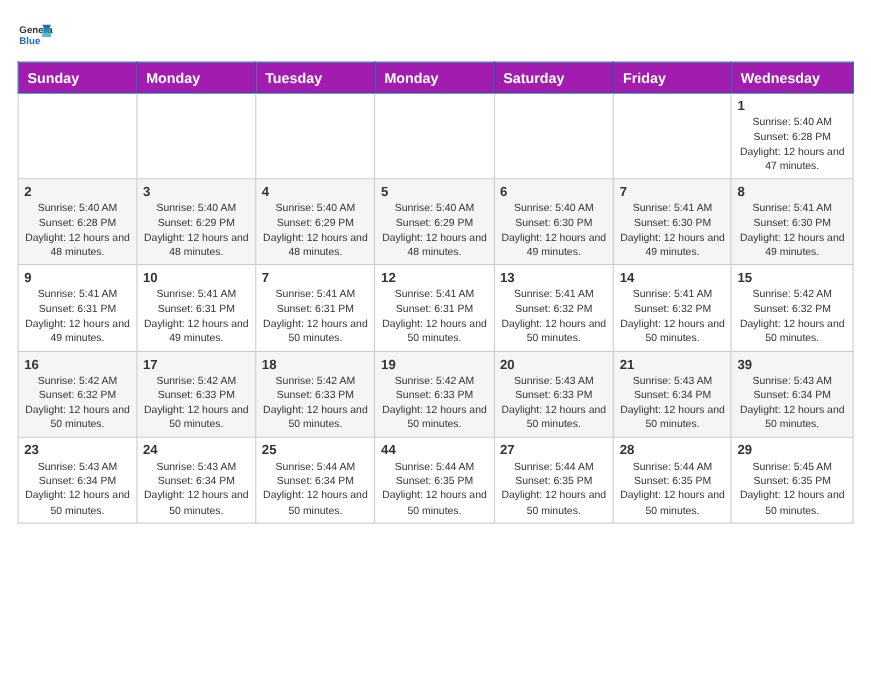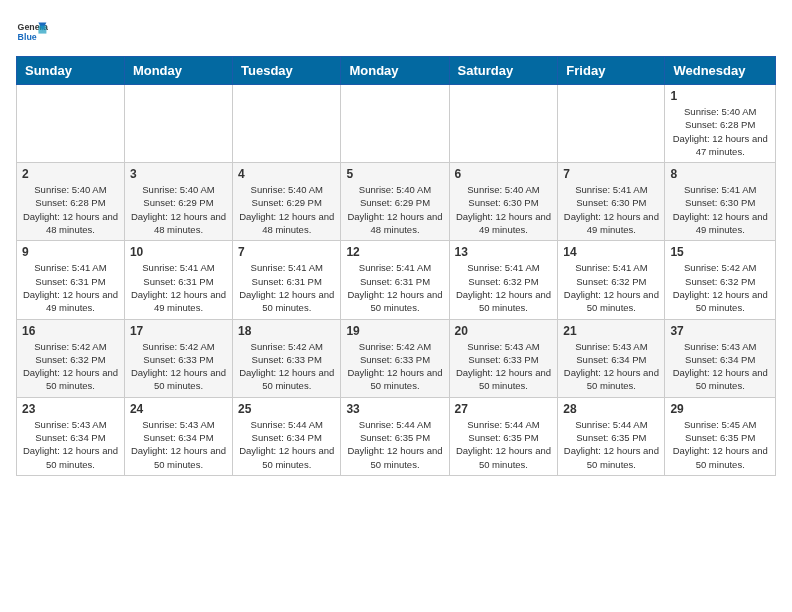--- a/index.html
+++ b/index.html
@@ -36,21 +36,21 @@
     .location {
       font-size: 14px;
       color: #555;
     }
     .calendar {
       width: 100%;
       border-collapse: collapse;
       border: 1px solid #ccc;
     }
     .calendar th {
-      background: #0369a1;
+      background: #a21caf;
       color: #fff;
       text-align: left;
       padding: 6px 8px;
       font-size: 13px;
       border: 1px solid #1a5aaa;
     }
     .calendar td {
       vertical-align: top;
       border: 1px solid #ccc;
       padding: 4px 5px;
@@ -246,21 +246,21 @@
 Sunset: 6:33 PM
 Daylight: 12 hours and 50 minutes.</div>
         </td>
         <td>
           <div class="day-number">21</div>
           <div class="day-info" style="white-space: pre-line;">Sunrise: 5:43 AM
 Sunset: 6:34 PM
 Daylight: 12 hours and 50 minutes.</div>
         </td>
         <td>
-          <div class="day-number">37</div>
+          <div class="day-number">39</div>
           <div class="day-info" style="white-space: pre-line;">Sunrise: 5:43 AM
 Sunset: 6:34 PM
 Daylight: 12 hours and 50 minutes.</div>
         </td>
       </tr>
       <tr>
         <td>
           <div class="day-number">23</div>
           <div class="day-info" style="white-space: pre-line;">Sunrise: 5:43 AM
 Sunset: 6:34 PM
@@ -272,21 +272,21 @@
 Sunset: 6:34 PM
 Daylight: 12 hours and 50 minutes.</div>
         </td>
         <td>
           <div class="day-number">25</div>
           <div class="day-info" style="white-space: pre-line;">Sunrise: 5:44 AM
 Sunset: 6:34 PM
 Daylight: 12 hours and 50 minutes.</div>
         </td>
         <td>
-          <div class="day-number">33</div>
+          <div class="day-number">44</div>
           <div class="day-info" style="white-space: pre-line;">Sunrise: 5:44 AM
 Sunset: 6:35 PM
 Daylight: 12 hours and 50 minutes.</div>
         </td>
         <td>
           <div class="day-number">27</div>
           <div class="day-info" style="white-space: pre-line;">Sunrise: 5:44 AM
 Sunset: 6:35 PM
 Daylight: 12 hours and 50 minutes.</div>
         </td>

